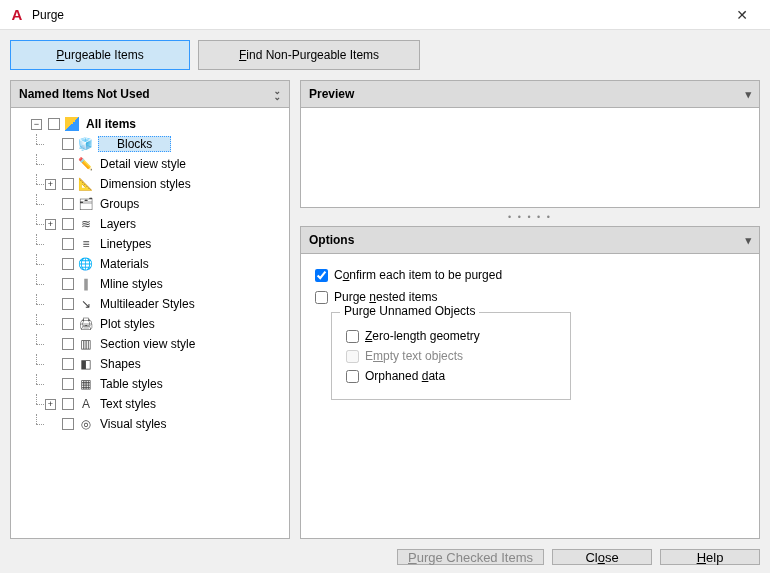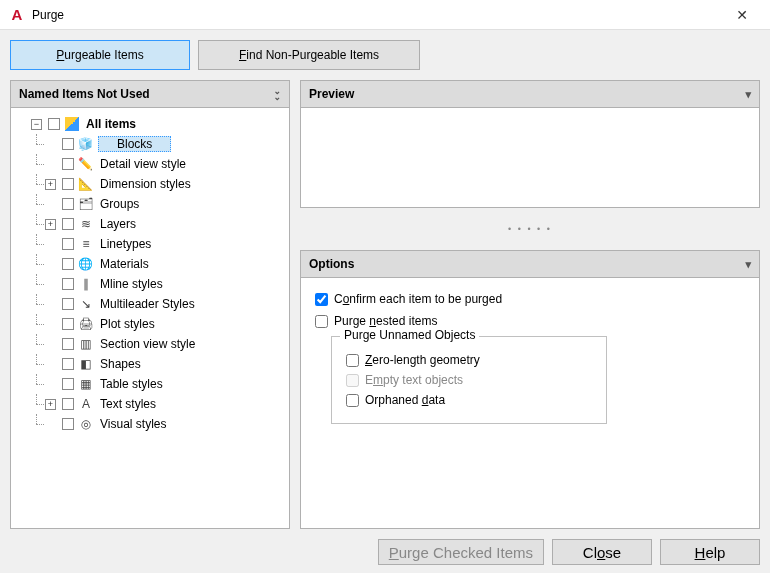--- a/index.html
+++ b/index.html
@@ -59,21 +59,21 @@
   }
   .main-row {
     display: flex; gap: 10px; flex: 1; min-height: 0;
   }
   .left-pane {
     width: 280px;
     display: flex; flex-direction: column;
   }
   .right-pane {
     flex: 1;
-    display: flex; flex-direction: column; gap: 16px;
+    display: flex; flex-direction: column; gap: 4px;
   }
   .panel-header {
     background: #dcdcdc;
     border: 1px solid #b0b0b0;
     height: 28px;
     display: flex; align-items: center;
     padding: 0 8px;
     font-weight: bold;
     font-size: 12px;
     position: relative;
@@ -122,40 +122,40 @@
     font-size: 12px;
   }
   .cb-row input[type=checkbox] {
     width: 13px; height: 13px; margin: 0;
   }
   .fieldset {
     border: 1px solid #c0c0c0;
     margin-top: 4px; margin-left: 16px;
     padding: 10px 14px 10px 14px;
     position: relative;
-    width: 276px;
+    width: 240px;
   }
   .fieldset .legend {
     position: absolute; top: -9px; left: 8px;
     background: #fff; padding: 0 4px;
     font-size: 12px;
   }
   .fieldset .cb-row { margin: 6px 0; }
   .disabled-text { color: #888; }
   .btn-row {
     display: flex; justify-content: flex-end; gap: 8px;
     padding-bottom: 8px;
   }
   .btn {
     border: 1px solid #adadad;
     background: #e1e1e1;
-    height: 26px;
+    height: 16px;
     min-width: 100px;
     padding: 0 10px;
-    font-size: 15px;
+    font-size: 13px;
     cursor: pointer;
     display: inline-flex; align-items: center; justify-content: center;
   }
   .btn.disabled { color: #888; cursor: default; }
 
   
   .tree { font-size: 12px; }
   .tree ul { list-style: none; margin: 0; padding-left: 0; }
   .tree > ul > li > ul { padding-left: 0; }
   .tree li {

